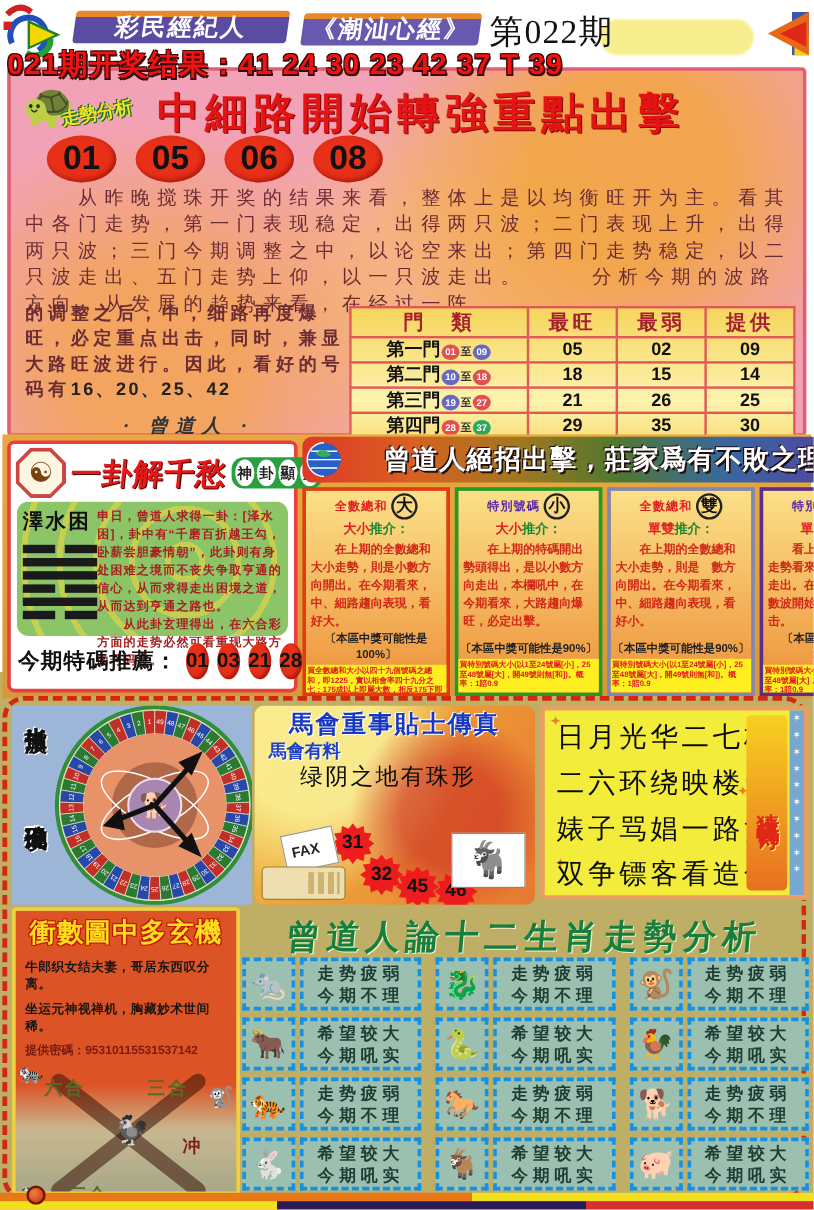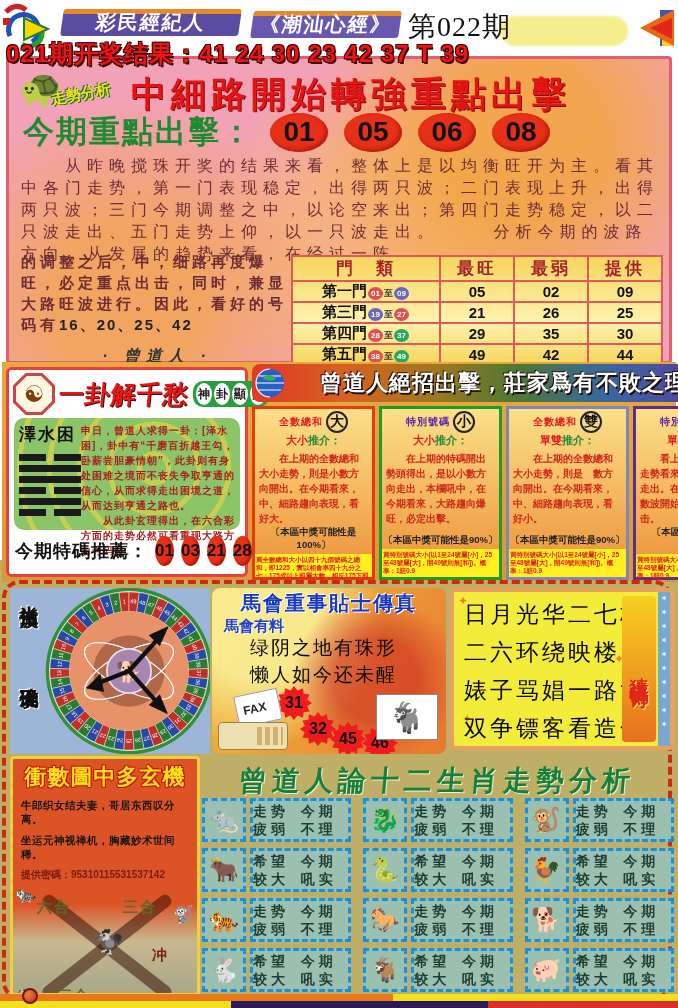--- a/index.html
+++ b/index.html
@@ -190,21 +190,21 @@
   .zbanner { position:absolute; left:196px; top:178px; width:470px; text-align:center;
              font-size:28px; font-weight:bold; color:#15803d; letter-spacing:5px; white-space:nowrap;
              font-family:"Liberation Serif",serif; transform:skewX(-5deg);
              text-shadow:1px 1px 0 #f5f0d0; }
   .zgrid { position:absolute; left:196px; top:214px; width:472px;
            display:grid; grid-template-columns:repeat(3,1fr); column-gap:12px; row-gap:6px; }
   .zcell { display:flex; gap:4px; height:44px; }
   .zicon { width:44px; flex:0 0 44px; background:#9cc0b0; border:3px dashed #1890e0;
            display:flex; align-items:center; justify-content:center; font-size:24px; }
   .ztext { flex:1; background:#9cc0b0; border:3px dashed #1890e0;
-           display:flex; flex-direction:row; align-items:center; justify-content:center;
+           display:flex; flex-direction:column; align-items:center; justify-content:center;
            font-size:14px; font-weight:bold; color:#1c3c34; letter-spacing:4px; line-height:18px; }
   .stripes { position:absolute; left:0; top:994px; width:678px; height:14px; z-index:9; }
   .stripes .s1 { height:7px; background:linear-gradient(90deg,#e87818 0 58%,#f2e020 58%); }
   .stripes .s2 { height:7px; background:linear-gradient(90deg,#f2e020 0 34%,#2a1a58 34% 72%,#d83030 72%); }
   .dot { position:absolute; left:22px; top:988px; width:16px; height:16px; border-radius:50%;
          background:radial-gradient(circle at 35% 35%, #f08040, #c03010); z-index:10;
          border:2px solid #701800; }
 </style>
 </head>
 <body>
@@ -234,21 +234,20 @@
 </div>
 <div class="results">021期开奖结果：41 24 30 23 42 37 T 39</div>
 
 <div class="mainpanel">
   <div class="turtle">
     <span class="glyph">🐢</span>
     <span class="tag">走勢分析</span>
   </div>
   <div class="headline">中細路開始轉強重點出擊</div>
   <div class="focusrow">
-    <span class="focuslabel">今期重點出擊：</span>
     <span class="oval">01</span>
     <span class="oval">05</span>
     <span class="oval">06</span>
     <span class="oval">08</span>
   </div>
   <div class="textflow">
     <span>　　从昨晚搅珠开奖的结果来看，整体上是以均衡旺开为主。看其中各门走势，第一门表现稳定，出得两只波；二门表现上升，出得两只波；三门今期调整之中，以论空来出；第四门走势稳定，以二只波走出、五门走势上仰，以一只波走出。</span>
     <span>　　分析今期的波路方向，从发展的趋势来看，在经过一阵</span>
   </div>
   <div class="leftcol">
@@ -261,20 +260,26 @@
       <th style="width:40%">門　類</th>
       <th>最旺</th>
       <th>最弱</th>
       <th>提供</th>
     </tr>
     <tr>
       <td class="gatecell"><span>第一門</span><span class="ball red">01</span><span class="zhi">至</span><span class="ball blue">09</span></td>
       <td>05</td>
       <td>02</td>
       <td>09</td>
+    </tr>
+    <tr>
+      <td class="gatecell"><span>第二門</span><span class="ball blue">10</span><span class="zhi">至</span><span class="ball red">18</span></td>
+      <td>18</td>
+      <td>15</td>
+      <td>14</td>
     </tr>
     <tr>
       <td class="gatecell"><span>第三門</span><span class="ball blue">19</span><span class="zhi">至</span><span class="ball red">27</span></td>
       <td>21</td>
       <td>26</td>
       <td>25</td>
     </tr>
     <tr>
       <td class="gatecell"><span>第四門</span><span class="ball red">28</span><span class="zhi">至</span><span class="ball green">37</span></td>
       <td>29</td>
@@ -528,21 +533,20 @@
         <polygon points="50,120 66,104 70,124"></polygon>
       </g>
     </svg>
   </div>
 
   <div class="faxpanel">
     <div class="faxtitle">馬會重事貼士傳真</div>
     <div class="faxsub">馬會有料</div>
     <div class="faxpoem">
       <span>绿阴之地有珠形</span><br>
-      <span>懒人如今还未醒</span>
     </div>
     <span class="burst" style="left:64px; top:98px;">31</span>
     <span class="burst" style="left:88px; top:124px;">32</span>
     <span class="burst" style="left:118px; top:134px;">45</span>
     <span class="burst" style="left:150px; top:138px;">46</span>
     <div class="faxmachine">
       <div class="faxpaper">FAX</div>
       <div class="faxbody">
           <div class="faxkeys"></div>
         </div>

